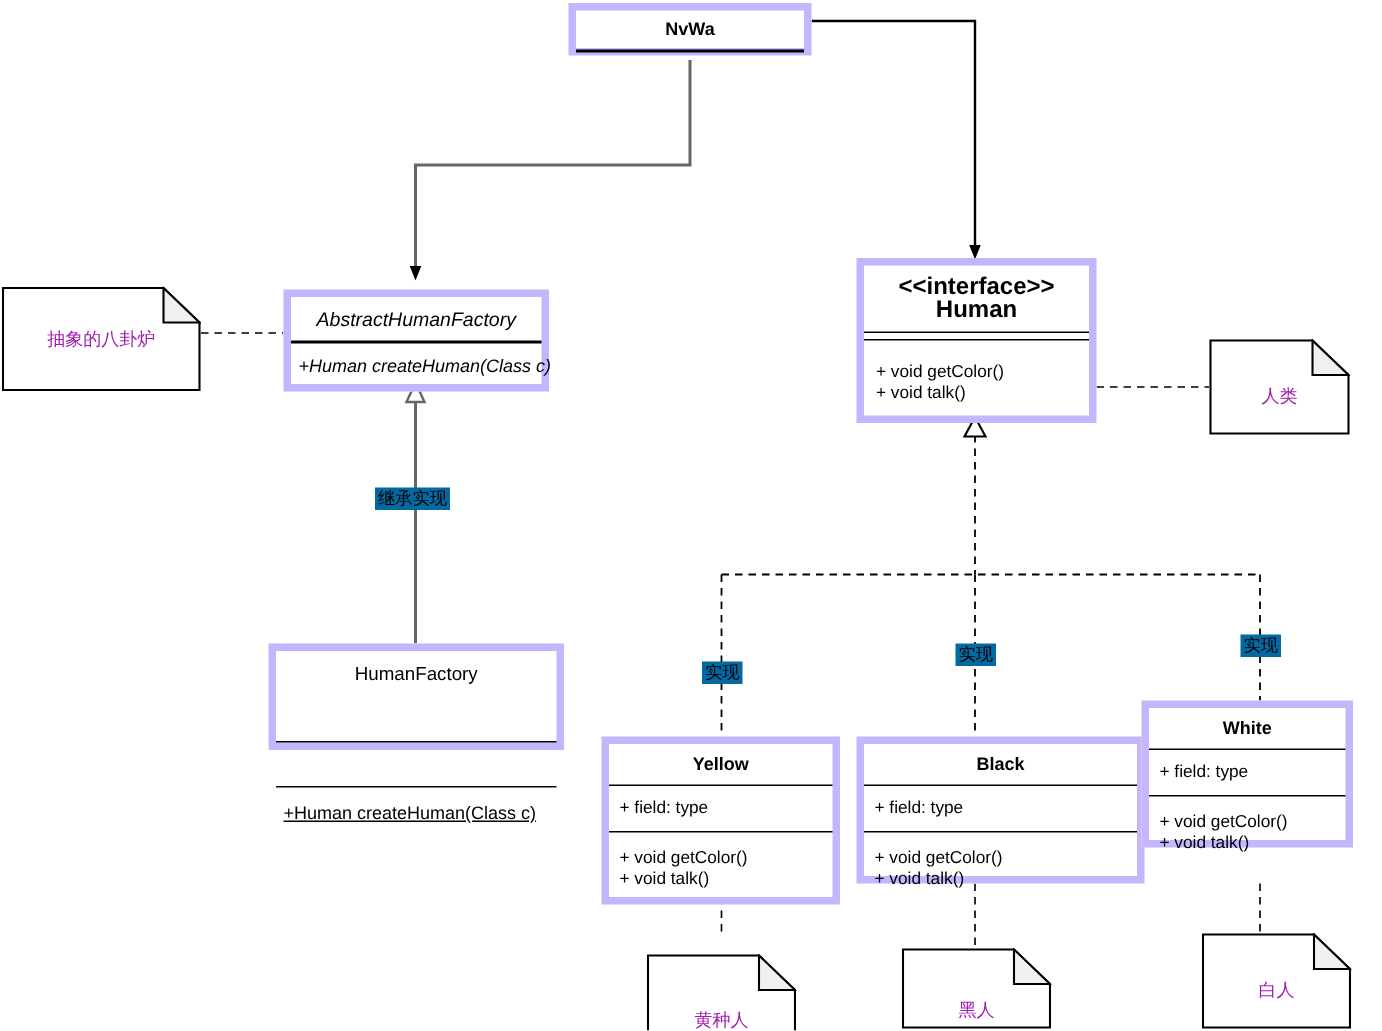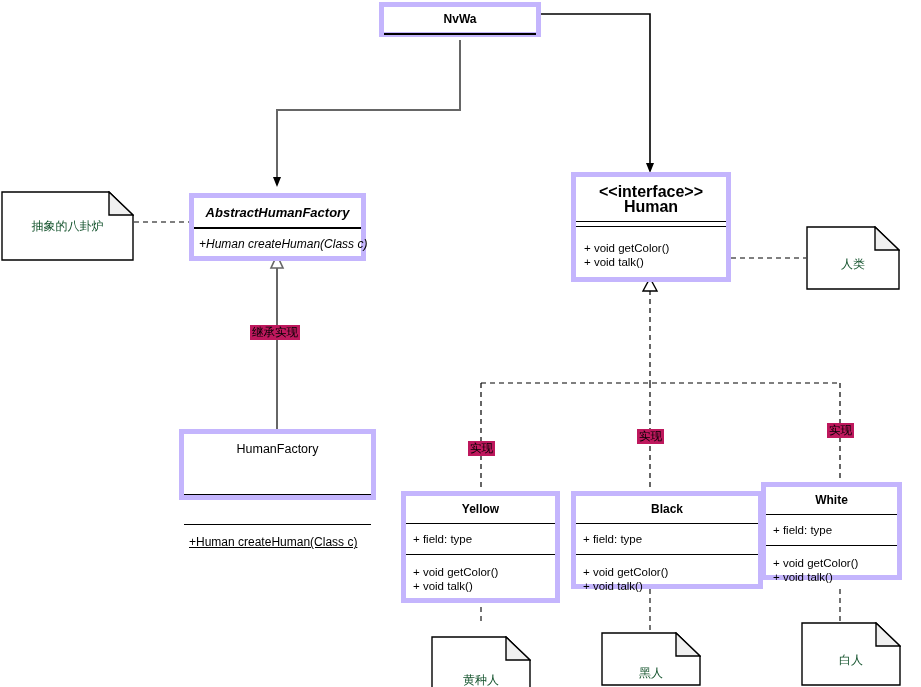--- a/index.html
+++ b/index.html
@@ -43,21 +43,21 @@
   }
   .uml-class .title {
     text-align: center;
     font-weight: bold;
     font-size: 12px;
     line-height: 15px;
     color: #000000;
   }
   .uml-class .title.italic {
     font-style: italic;
-    font-weight: bold;
+    font-weight: normal;
     font-size: 13px;
   }
   .uml-class .stereotype {
     display: block;
     text-align: center;
     font-weight: bold;
     font-size: 16px;
     line-height: 15px;
   }
   .uml-class .members {
@@ -92,30 +92,30 @@
   .uml-note .note-label {
     position: absolute;
     left: 0;
     top: 0;
     width: 100%;
     height: 100%;
     display: flex;
     align-items: center;
     justify-content: center;
     font-size: 12px;
-    color: #14532d;
+    color: #a21caf;
     font-family: "DejaVu Sans", "Liberation Sans", sans-serif;
   }
 
   
   .edge-label {
     position: absolute;
     font-size: 11.5px;
     color: #000000;
-    background: #be185d;
+    background: #0369a1;
     padding: 0 2px;
     white-space: nowrap;
     font-family: "DejaVu Sans", "Liberation Sans", sans-serif;
   }
 </style>
 </head>
 <body>
 
 <div id="canvas">
 
@@ -203,21 +203,21 @@
 + void talk()</div>
   </div>
 
   <div class="uml-class" style="left:571px; top:491px; width:192px; height:98px;">
     <div class="compartment title" style="padding:6px 8px;">Black</div>
     <div class="compartment divider members" style="padding:8px 7px;">+ field: type</div>
     <div class="compartment divider members" style="padding:10px 7px 6px;">+ void getColor()
 + void talk()</div>
   </div>
 
-  <div class="uml-class" style="left:761px; top:482px; width:141px; height:98px;">
+  <div class="uml-class" style="left:761px; top:467px; width:141px; height:98px;">
     <div class="compartment title" style="padding:6px 8px;">White</div>
     <div class="compartment divider members" style="padding:8px 7px;">+ field: type</div>
     <div class="compartment divider members" style="padding:10px 7px 6px;">+ void getColor()
 + void talk()</div>
   </div>
 
   <div class="uml-note" style="left:1px; top:191px; width:133px; height:70px;">
     <svg class="note-svg" width="133" height="70" viewBox="0 0 133 70">
       <path d="M1,1 L108,1 L132,24 L132,69 L1,69 z" fill="#ffffff" stroke="#000000" stroke-width="1.4"></path>
       <path d="M108,1 L132,24 L108,24 z" fill="#f0f0f0" stroke="#000000" stroke-width="1.4"></path>

